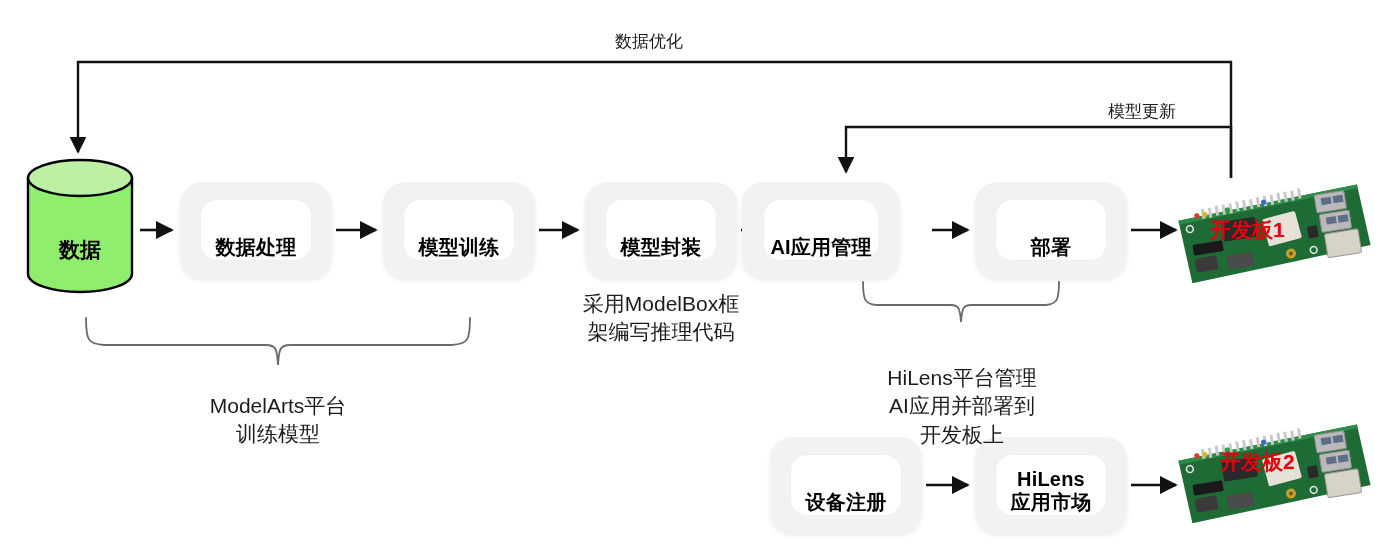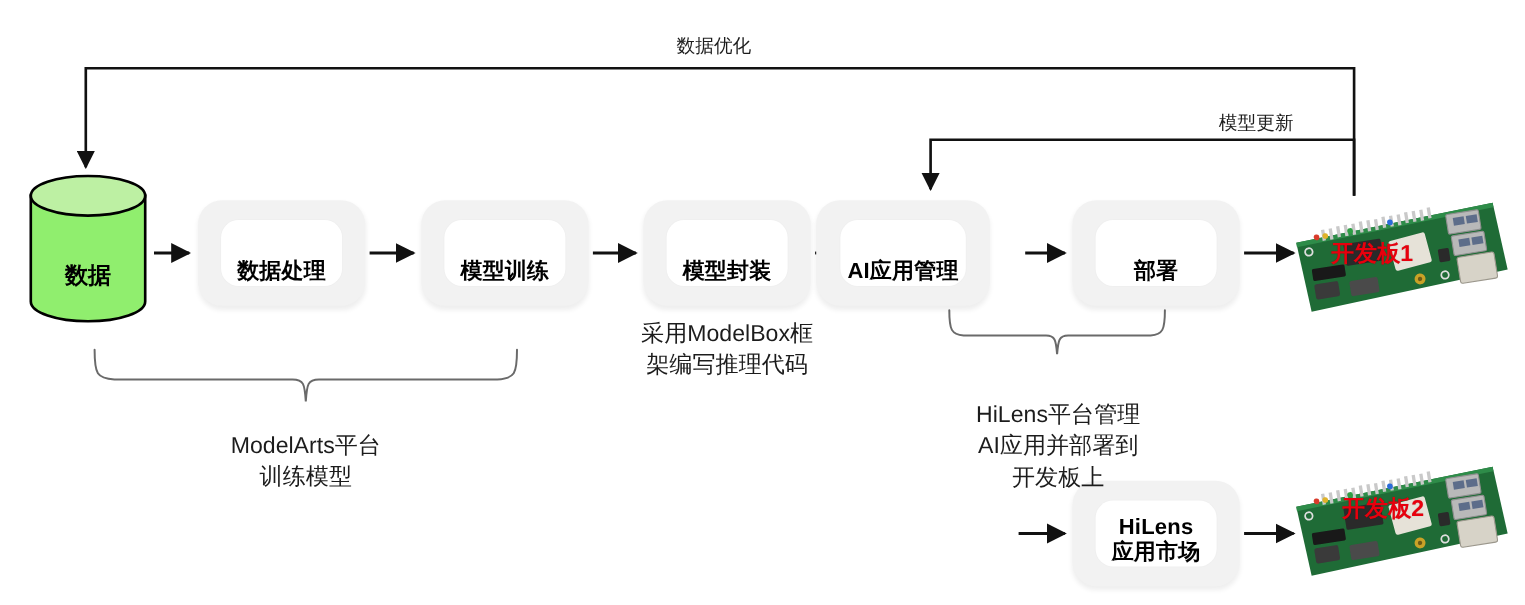--- a/index.html
+++ b/index.html
@@ -169,20 +169,25 @@
       <div class="lbl">AI应用管理</div>
     </div>
   </div>
 
   <div class="nbox" style="left:975px;top:182px;width:152px;height:96px;">
     <div class="inner">
       <div class="lbl">部署</div>
     </div>
   </div>
 
+  <div class="nbox" style="left:770px;top:437px;width:152px;height:96px;">
+    <div class="inner">
+      <div class="lbl">设备注册</div>
+    </div>
+  </div>
 
   <div class="nbox" style="left:975px;top:437px;width:152px;height:96px;">
     <div class="inner">
       <div class="lbl">HiLens
 应用市场</div>
     </div>
   </div>
 
   <div class="board" style="left:1168px;top:180px;width:212px;height:112px;">
     <svg width="212" height="112" viewBox="0 0 212 112">

